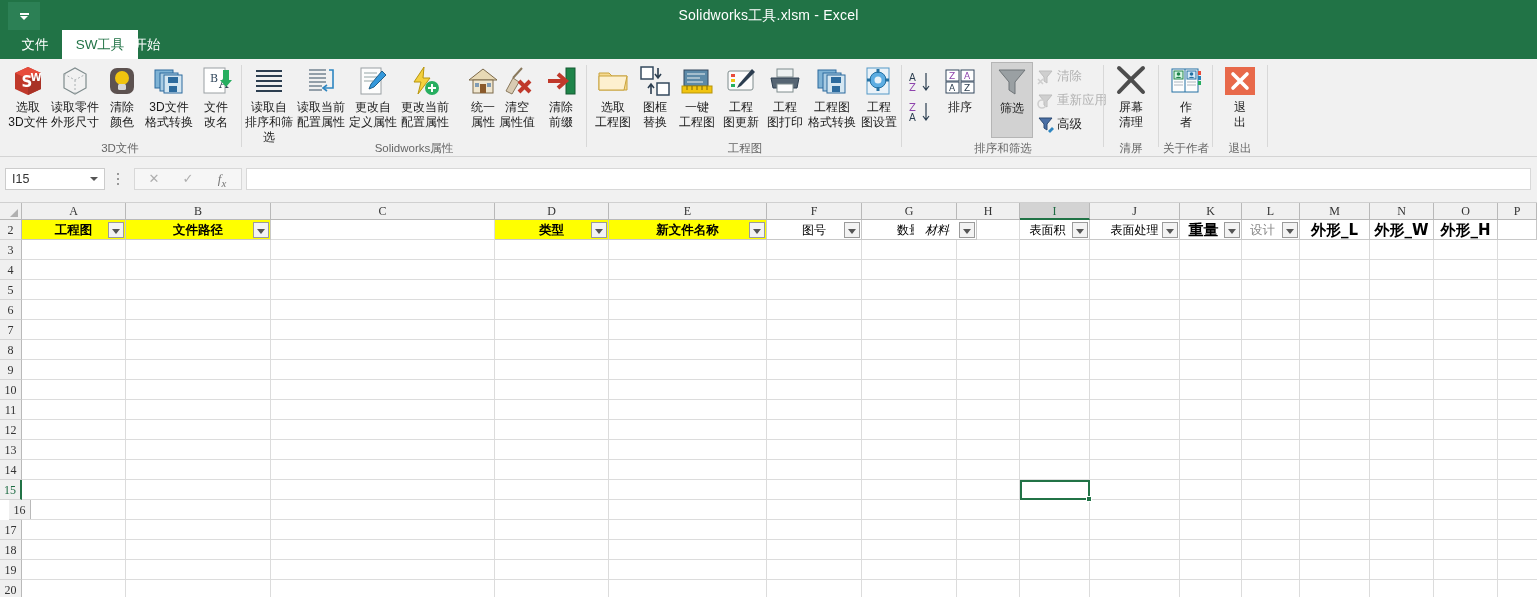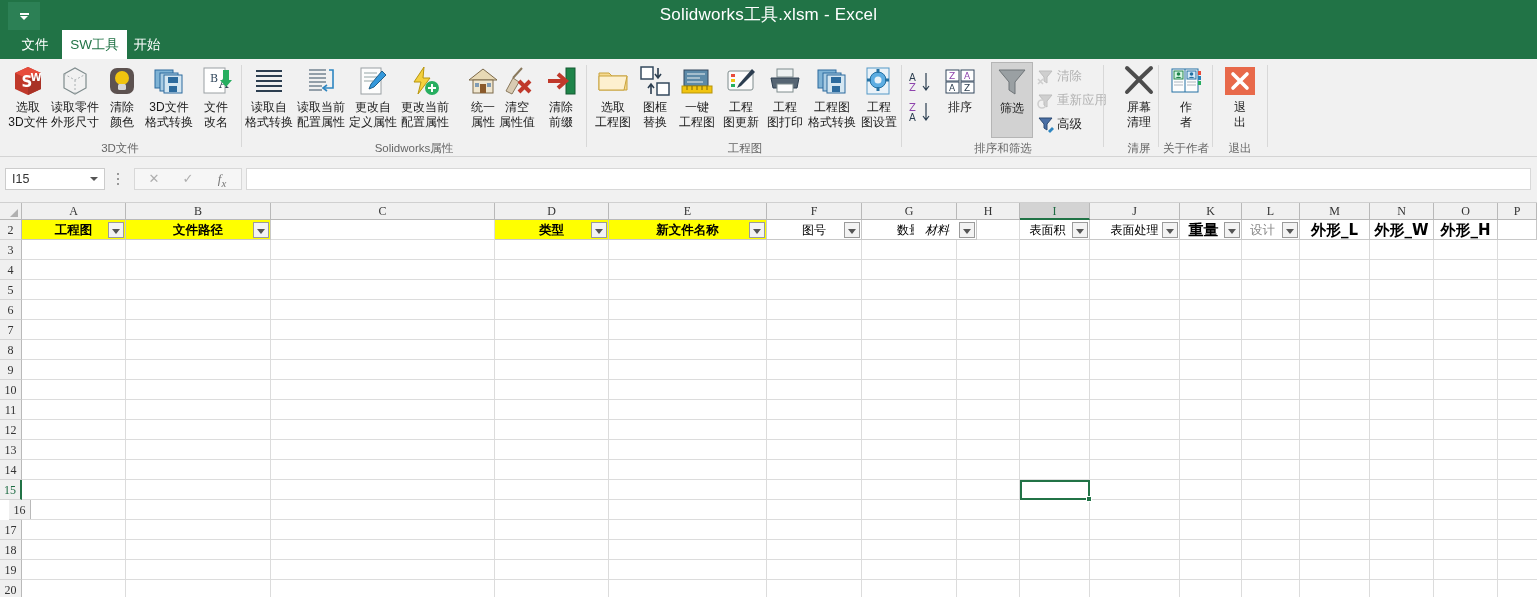--- a/index.html
+++ b/index.html
@@ -13,21 +13,21 @@
   #app { position: relative; width: 1537px; height: 597px; }
 
   
   .titlebar {
     position: absolute; left: 0; top: 0; width: 1537px; height: 30px;
     background: #217346;
   }
   .title-text {
     position: absolute; left: 0; top: 0; width: 1537px; height: 30px;
     line-height: 30px; text-align: center; color: #fff;
-    font-size: 17px; letter-spacing: .2px;
+    font-size: 14px; letter-spacing: .2px;
   }
   .qat {
     position: absolute; left: 8px; top: 2px; width: 32px; height: 30px;
     background: #2c8055;
   }
   .qat .caret {
     position: absolute; left: 50%; top: 11px; transform: translateX(-50%);
     width: 10px; height: 10px; color: #fff; font-size: 9px; line-height: 9px;
     text-align: center;
   }
@@ -44,21 +44,21 @@
     background: #217346;
   }
   .tab {
     position: absolute; top: 0; height: 29px; line-height: 29px;
     color: #fff; font-size: 13.5px; text-align: center; cursor: default;
   }
   .tab.active {
     background: #fff; color: #217346;
   }
   .tab-file   { left: 8px;  width: 54px; }
-  .tab-sw     { left: 62px; width: 65px; }
+  .tab-sw     { left: 62px; width: 76px; }
   .tab-start  { left: 121px; width: 52px; }
 
   
   .ribbon {
     position: absolute; left: 0; top: 59px; width: 1537px; height: 98px;
     background: #f1f1f1;
     border-bottom: 1px solid #d4d4d4;
   }
   .ribbon-inner { position: relative; width: 1537px; height: 98px; }
 
@@ -307,21 +307,21 @@
             <g stroke="#2c3e50" stroke-width="2">
               <line x1="4" y1="7" x2="30" y2="7"></line>
                   <line x1="4" y1="12" x2="30" y2="12"></line>
               <line x1="4" y1="17" x2="30" y2="17"></line>
                   <line x1="4" y1="22" x2="30" y2="22"></line>
               <line x1="4" y1="27" x2="30" y2="27"></line>
             </g>
           </svg>
         </div>
         <div class="lbl">读取自
-格式转换</div>
+排序和筛选</div>
       </div>
 
       <div class="btn" style="left:49px; width:56px;">
         <div class="ico">
           <svg width="34" height="34" viewBox="0 0 34 34">
             <g stroke="#6b7b8a" stroke-width="1.4">
               <line x1="5" y1="6" x2="22" y2="6"></line>
                   <line x1="5" y1="10" x2="22" y2="10"></line>
               <line x1="5" y1="14" x2="22" y2="14"></line>
                   <line x1="5" y1="18" x2="22" y2="18"></line>
@@ -579,21 +579,21 @@
             <path d="M11 15 L15 11 L17 13 L13 17 Z" fill="#2e86c1"></path>
           </svg>
         </span>
         <span>高级</span>
       </div>
 
       <div class="glabel">排序和筛选</div>
     </div>
     <div class="gsep" style="left:1103px;"></div>
 
-    <div class="rgroup" style="left:1105px; width:52px;margin-left:8px;">
+    <div class="rgroup" style="left:1105px; width:52px;">
       <div class="btn" style="left:0px; width:52px;">
         <div class="ico">
           <svg width="34" height="34" viewBox="0 0 34 34">
             <path d="M5 4 Q17 15 29 28" stroke="#4d4d4d" stroke-width="4" fill="none" stroke-linecap="round"></path>
             <path d="M29 4 Q17 15 5 28" stroke="#4d4d4d" stroke-width="4" fill="none" stroke-linecap="round"></path>
           </svg>
         </div>
         <div class="lbl">屏幕
 清理</div>
       </div>

